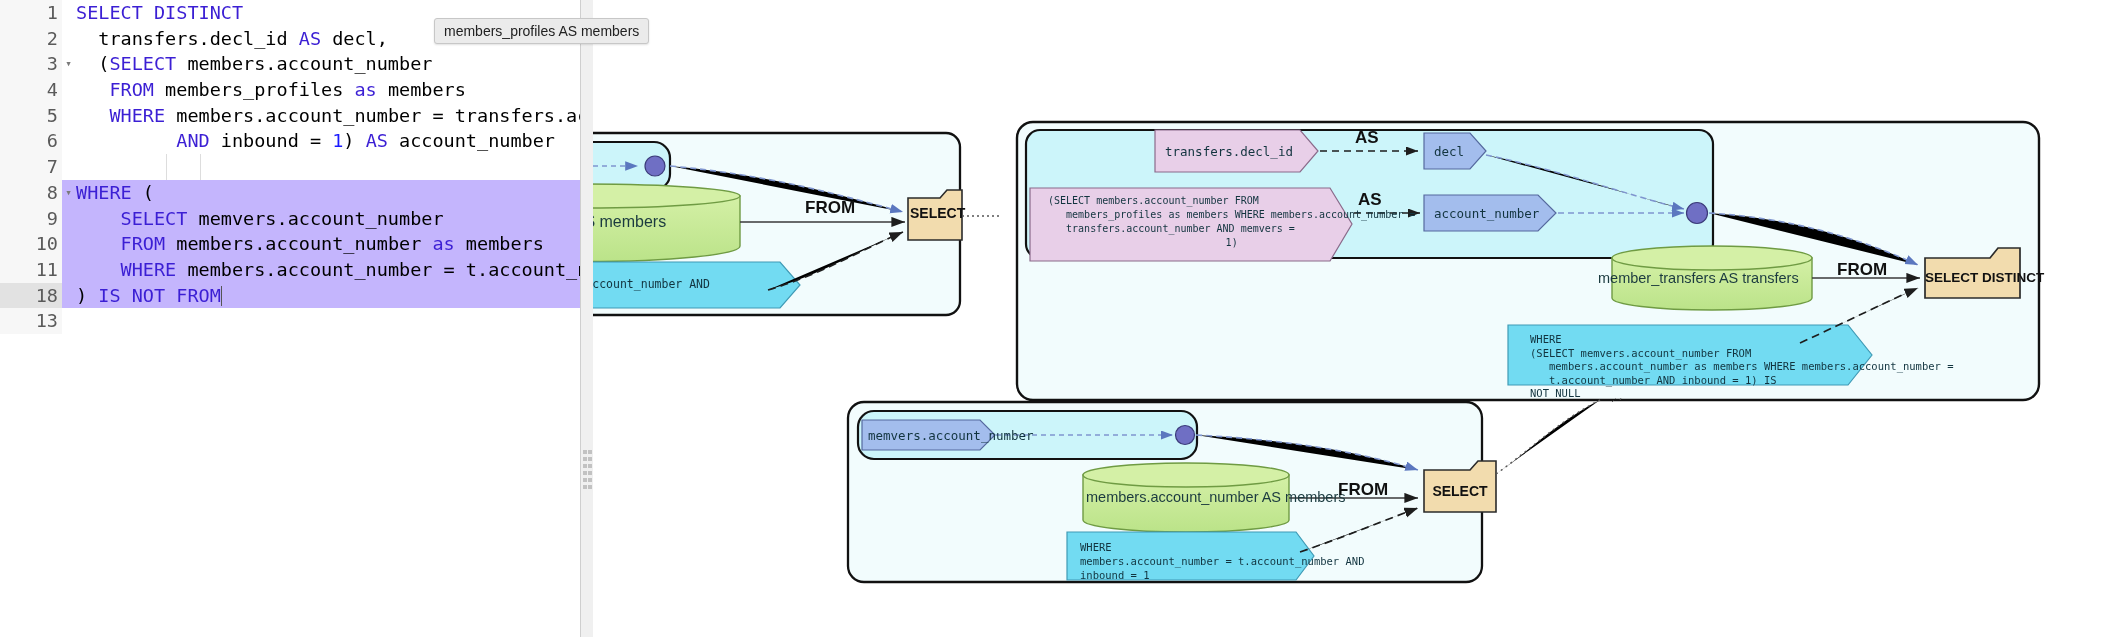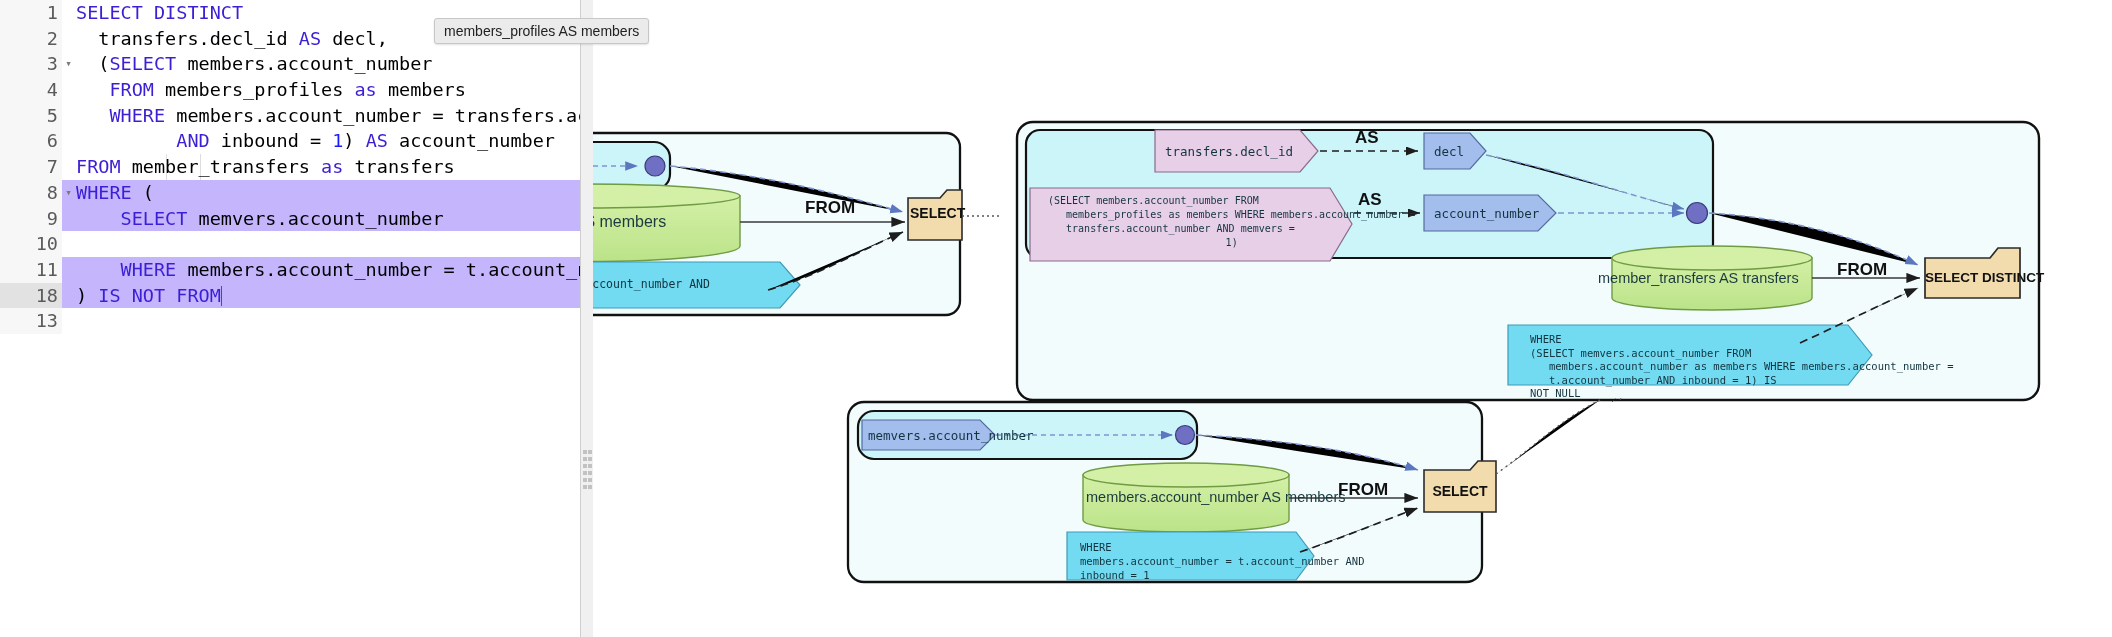--- a/index.html
+++ b/index.html
@@ -278,24 +278,24 @@
     <div id="editor-scroll">
       <div class="indent-guide" style="left:166px; top:154px; height:26px;"></div>
       <div class="indent-guide" style="left:200px; top:154px; height:26px;"></div>
       <div id="code-lines">
           <div class="code-line"><div class="gutter">1</div><div class="code-text"><span class="kw">SELECT</span> <span class="kw">DISTINCT</span></div></div>
           <div class="code-line"><div class="gutter">2</div><div class="code-text">  transfers.decl_id <span class="kw">AS</span> decl,</div></div>
           <div class="code-line"><div class="gutter">3<span class="fold">▾</span></div><div class="code-text">  (<span class="kw">SELECT</span> members.account_number</div></div>
           <div class="code-line"><div class="gutter">4</div><div class="code-text">   <span class="kw">FROM</span> members_profiles <span class="kw">as</span> members</div></div>
           <div class="code-line"><div class="gutter">5</div><div class="code-text">   <span class="kw">WHERE</span> members.account_number = transfers.account_number</div></div>
           <div class="code-line"><div class="gutter">6</div><div class="code-text">         <span class="kw">AND</span> inbound = <span class="num">1</span>) <span class="kw">AS</span> account_number</div></div>
-          <div class="code-line"><div class="gutter">7</div><div class="code-text"><span class="kw">FROM</span> member_transfers <span class="kw">as</span> transfers</div></div>
+          <div class="code-line"><div class="gutter">7</div></div>
           <div class="code-line hl"><div class="gutter">8<span class="fold">▾</span></div><div class="code-text"><span class="kw">WHERE</span> (</div></div>
           <div class="code-line hl"><div class="gutter">9</div><div class="code-text">    <span class="kw">SELECT</span> memvers.account_number</div></div>
-          <div class="code-line hl"><div class="gutter">10</div></div>
+          <div class="code-line hl"><div class="gutter">10</div><div class="code-text">    <span class="kw">FROM</span> members.account_number <span class="kw">as</span> members</div></div>
           <div class="code-line hl"><div class="gutter">11</div><div class="code-text">    <span class="kw">WHERE</span> members.account_number = t.account_number  inbound = </div></div>
           <div class="code-line hl"><div class="gutter active">18</div><div class="code-text">) <span class="kw">IS</span> <span class="kw">NOT</span> <span class="kw">FROM</span><span class="caret"></span></div></div>
           <div class="code-line"><div class="gutter">13</div><div class="code-text"></div></div>
         </div>
     </div>
   </div>
 
   <div id="splitter">
     <div id="grip">
       <i></i>

